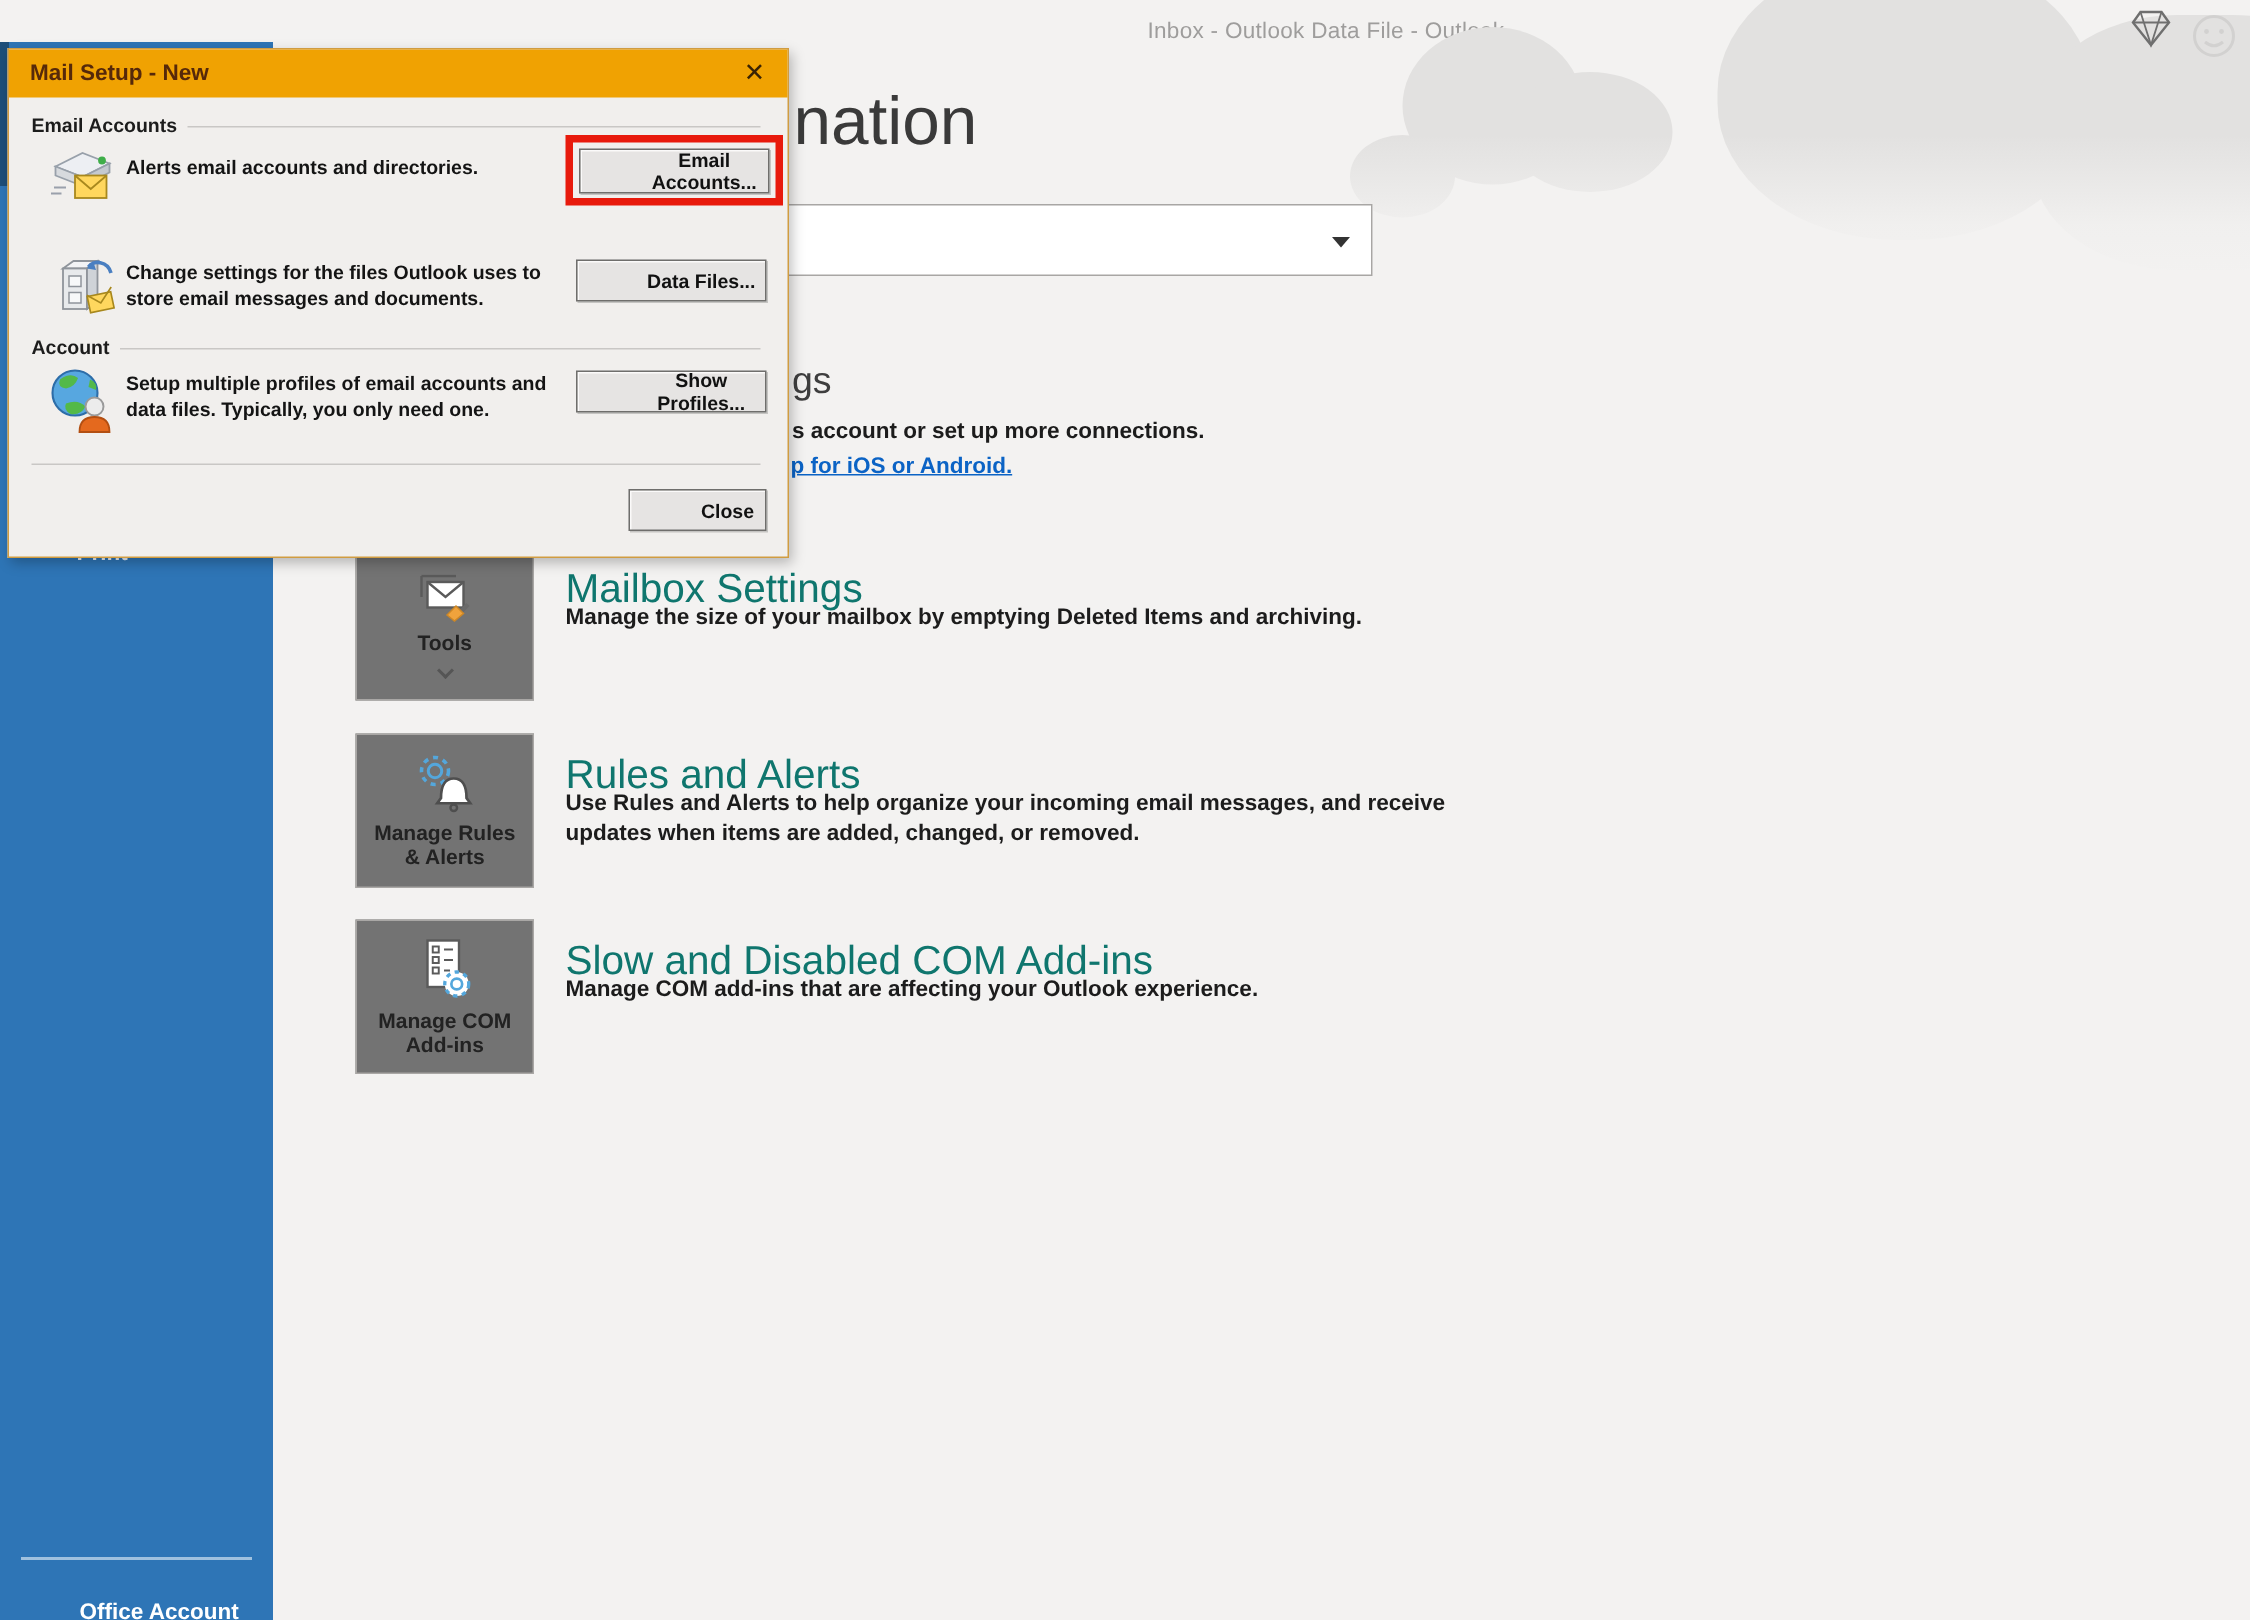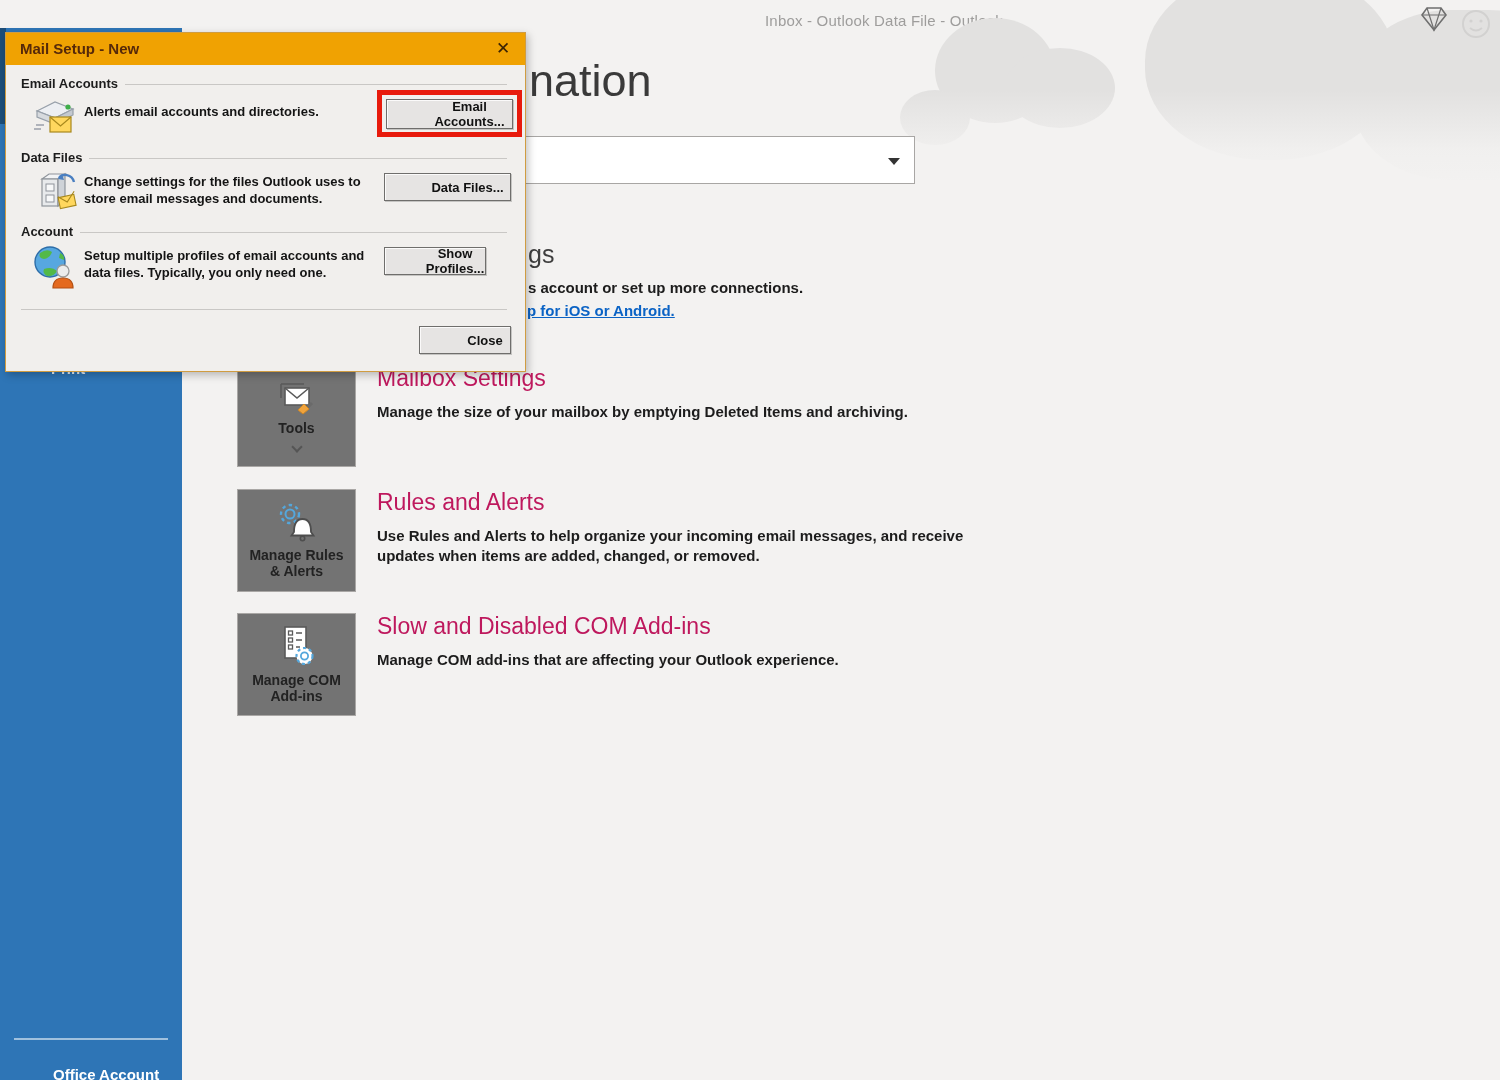--- a/index.html
+++ b/index.html
@@ -42,21 +42,21 @@
     color:#0b63c5; text-decoration:underline; }
 
   .card-btn { position:absolute; left:237px; width:119px; background:#737373; border:1px solid #a9a7a5;
     display:flex; flex-direction:column; align-items:center; justify-content:center; gap:4px; }
   .card-btn .lbl { font-size:14px; font-weight:600; color:#222; text-align:center; line-height:18px; }
   .hidden-card { top:244px; height:102px; }
   .tools-card { top:366px; height:101px; }
   .rules-card { top:489px; height:103px; }
   .com-card { top:613px; height:103px; }
 
-  .sec-heading { position:absolute; left:377px; font-size:23px; font-weight:300; color:#be185d; }
+  .sec-heading { position:absolute; left:377px; font-size:27px; font-weight:300; color:#0f766e;margin-top:12px; }
   .sec-desc { position:absolute; left:377px; font-size:15px; font-weight:600; color:#1c1c1c; line-height:20px; white-space:nowrap; }
 
   .chev { display:inline-block; width:8px; height:8px; border-left:2px solid #555; border-bottom:2px solid #555;
     transform:rotate(-45deg); margin-top:2px; }
 
   
   .dialog { position:absolute; left:5px; top:1px; width:521px; height:340px; background:#f1efed;
     border:1px solid #d09c41; box-shadow:2px 3px 8px rgba(0,0,0,.25); z-index:10;margin-top:31px; }
   .dlg-titlebar { position:absolute; left:0; top:0; width:100%; height:32px; background:#f0a202; }
   .dlg-title { position:absolute; left:14px; top:7px; font-size:15px; font-weight:600; color:#56290a; }
@@ -66,21 +66,21 @@
   .grp-label { font-size:13px; font-weight:700; color:#1c1c1c; white-space:nowrap; }
   .grp-line { flex:1; height:1px; background:#c9c7c5; margin-left:7px; margin-top:2px; }
   .dlg-icon { position:absolute; left:26px; }
   .dlg-text { position:absolute; left:78px; font-size:13px; font-weight:600; color:#141414; line-height:17px; white-space:nowrap; }
   .dlg-btn { position:absolute; background:#e6e4e3; border:1px solid #6f6e6c;
     box-shadow:inset 1px 1px 0 #fbfafa, 1px 1px 0 rgba(0,0,0,.18);
     font-family:"Liberation Sans",sans-serif; font-size:13px; font-weight:700; color:#111;
     display:flex; align-items:center; justify-content:center;padding-left:40px; }
   .btn-email { left:380px; top:66px; width:127px; height:30px; }
   .btn-data { left:378px; top:140px; width:127px; height:28px; }
-  .btn-profiles { left:378px; top:214px; width:102px; height:28px; }
+  .btn-profiles { left:378px; top:214px; width:127px; height:28px; }
   .btn-close { left:413px; top:293px; width:92px; height:28px; }
   .highlight-box { position:absolute; left:371px; top:57px; width:145px; height:47px;
     border:5px solid #e81a0c; z-index:12; pointer-events:none; }
   .dlg-sep { position:absolute; left:15px; right:18px; top:276px; height:1px; background:#c9c7c5; }
 </style>
 </head>
 <body>
 
 <div id="stage">
 
@@ -183,24 +183,20 @@
       <path d="M41 14 L41 20 L23 29 L23 23 Z" fill="#c4c9d0" stroke="#98a0aa" stroke-width="1.2"></path>
       <circle cx="36" cy="12" r="2.6" fill="#3fae49"></circle>
       <path d="M4 30 h8 M2 34 h7" stroke="#9aa0ab" stroke-width="1.4"></path>
       <rect x="18" y="22" width="21" height="15" fill="#ffd75e" stroke="#a8881d" stroke-width="1.2"></rect>
       <path d="M18 22 L28.5 31 L39 22" fill="none" stroke="#a8881d" stroke-width="1.2"></path>
     </svg>
     <div class="dlg-text" style="top:70px;">Alerts email accounts and directories.</div>
     <button class="dlg-btn btn-email">Email Accounts...</button>
     <div class="highlight-box"></div>
 
-    <div class="grp-row" style="top:117px;">
-      <span class="grp-label">Data Files</span>
-      <span class="grp-line"></span>
-    </div>
     <svg class="dlg-icon" style="top:136px;" width="46" height="46" viewBox="0 0 46 46">
       <path d="M10 10 L17 5 L33 5 L26 10 Z" fill="#f2f3f5" stroke="#8f949b" stroke-width="1.2"></path>
       <rect x="10" y="10" width="16" height="27" fill="#e8eaec" stroke="#8f949b" stroke-width="1.2"></rect>
       <path d="M26 10 L33 5 L33 32 L26 37 Z" fill="#cfd3d8" stroke="#8f949b" stroke-width="1.2"></path>
       <rect x="14" y="15" width="8" height="7" fill="#f7f8f9" stroke="#8f949b" stroke-width="1"></rect>
       <rect x="14" y="26" width="8" height="7" fill="#f7f8f9" stroke="#8f949b" stroke-width="1"></rect>
       <path d="M42 13 C40 5, 30 4, 27 9" fill="none" stroke="#4a7fc1" stroke-width="2.4"></path>
       <path d="M30 5 L26 10 L32 11 Z" fill="#4a7fc1"></path>
       <rect x="27" y="27" width="16" height="11" transform="rotate(-12 35 32)" fill="#ffd75e" stroke="#a8881d" stroke-width="1.1"></rect>
       <path d="M27 26 L35 33 L44 24" transform="rotate(-12 35 32)" fill="none" stroke="#a8881d" stroke-width="1.1"></path>

